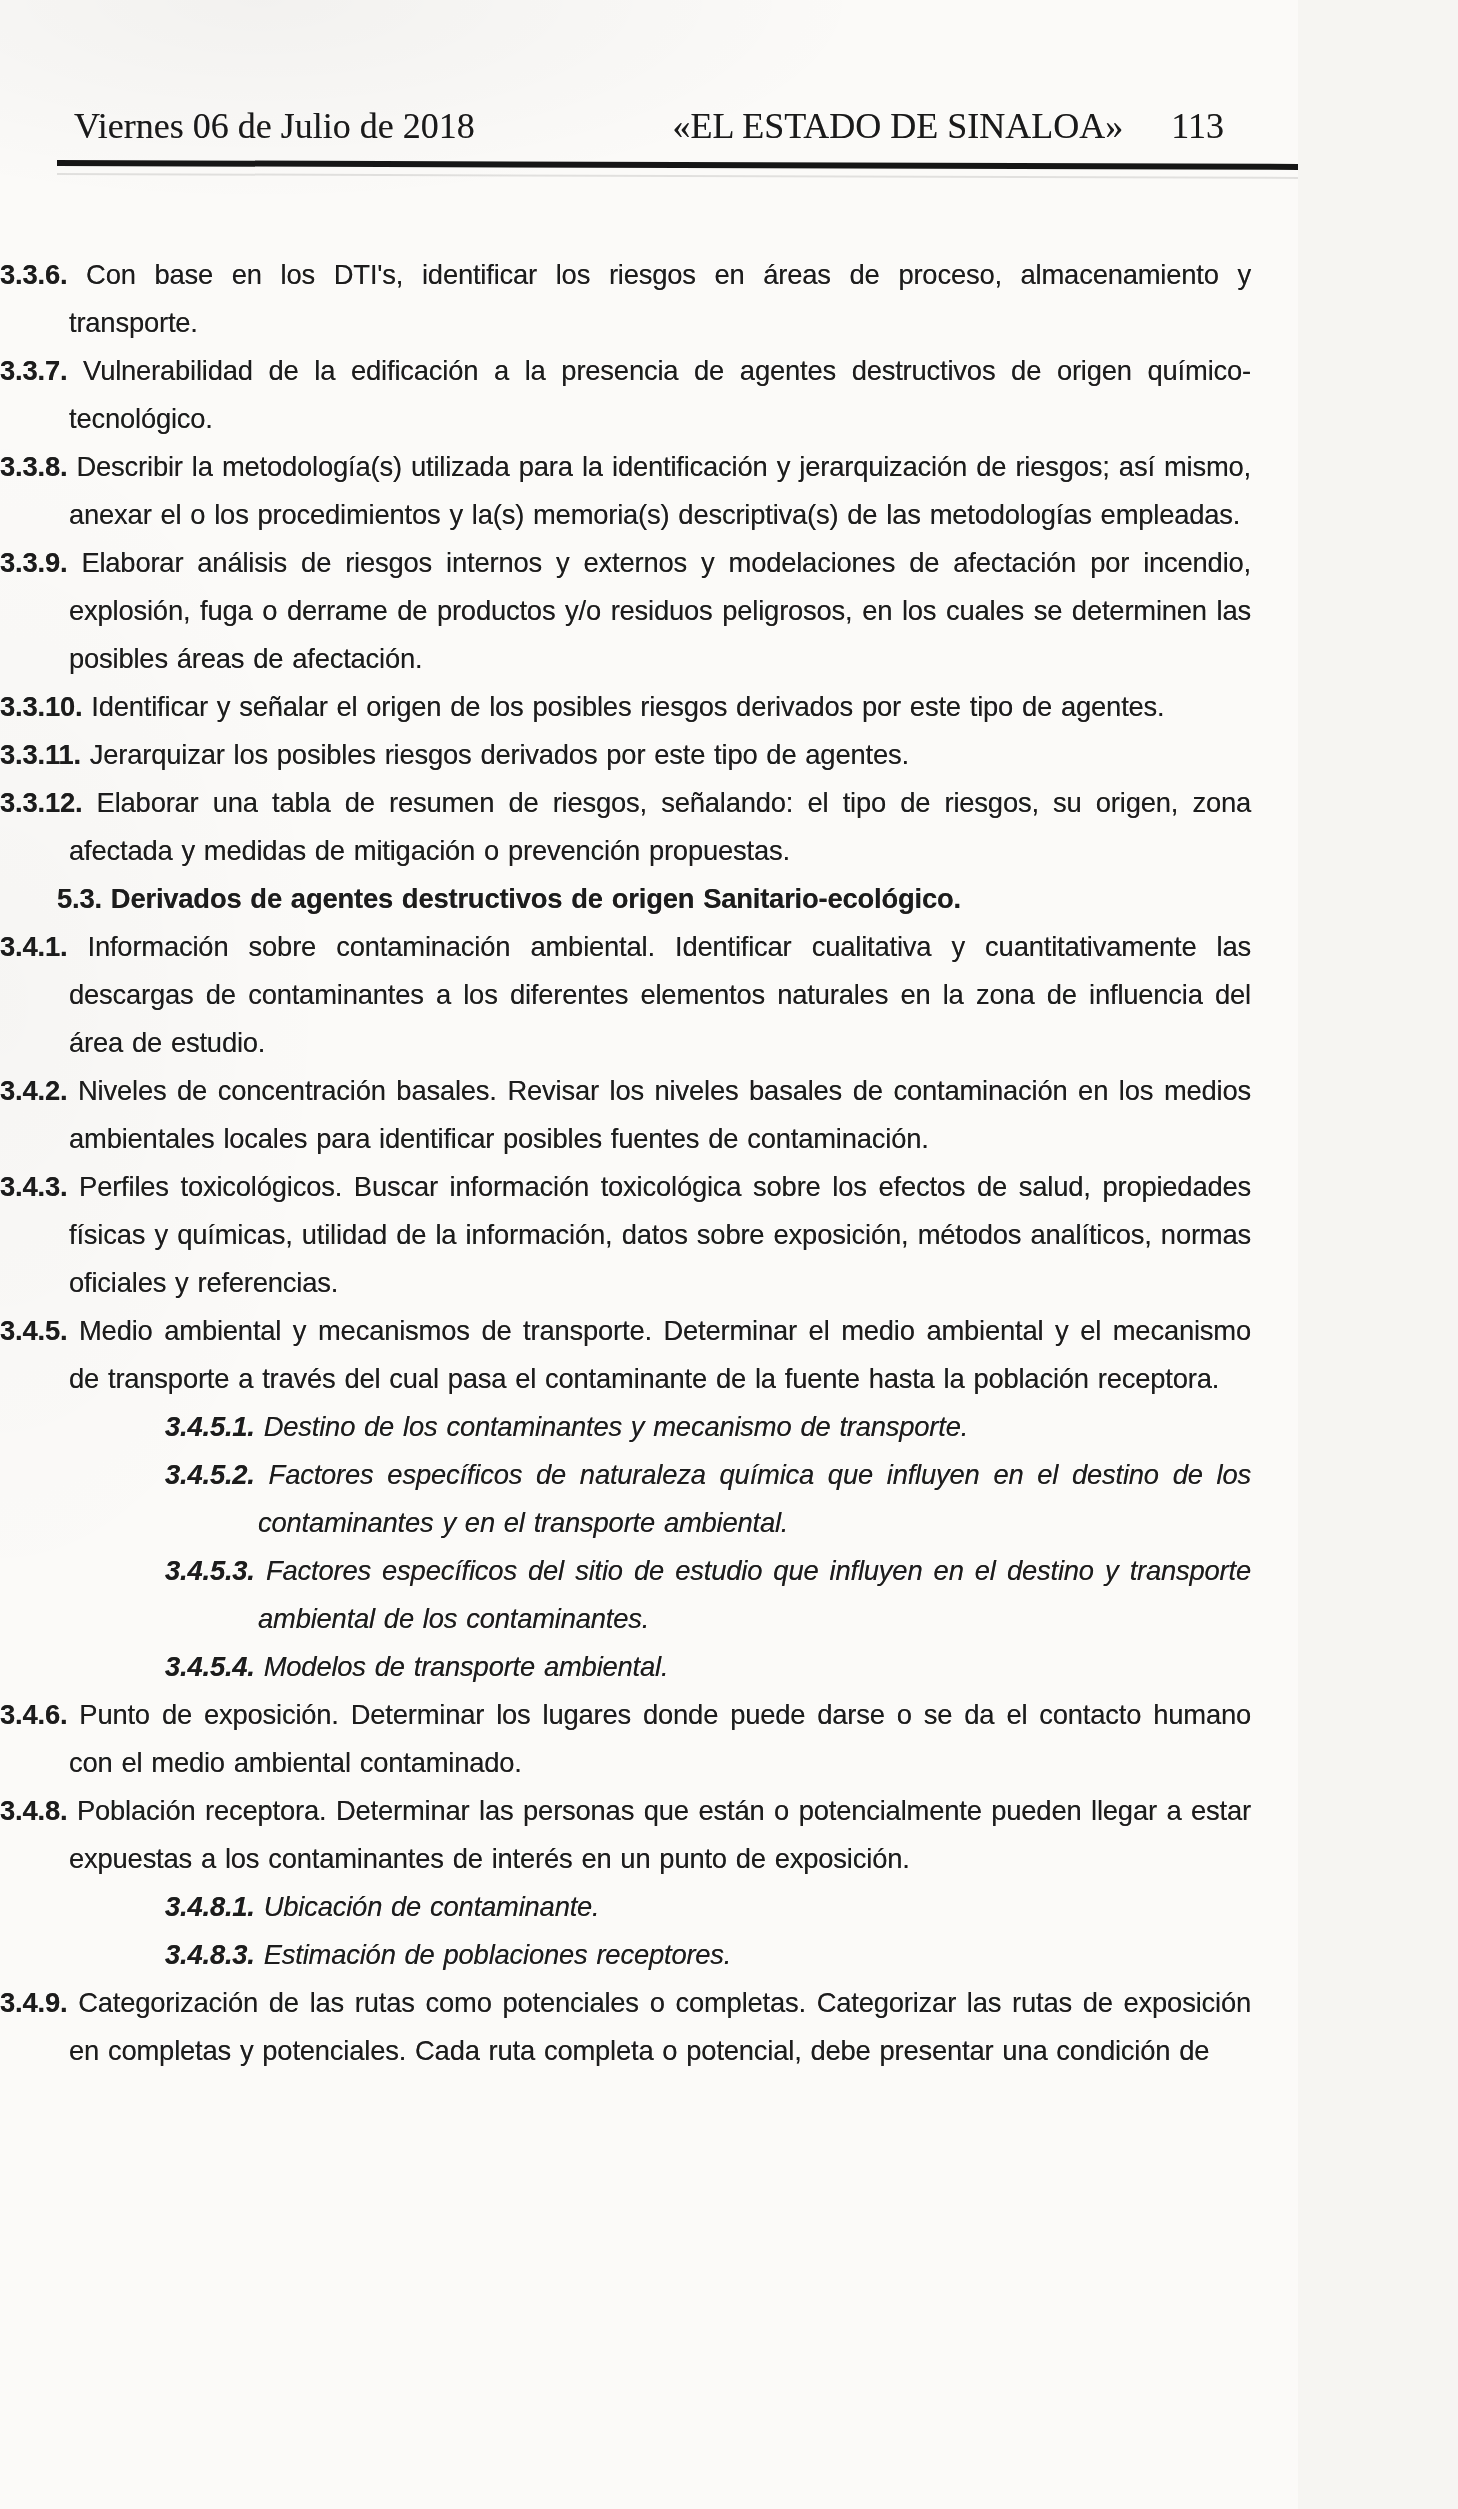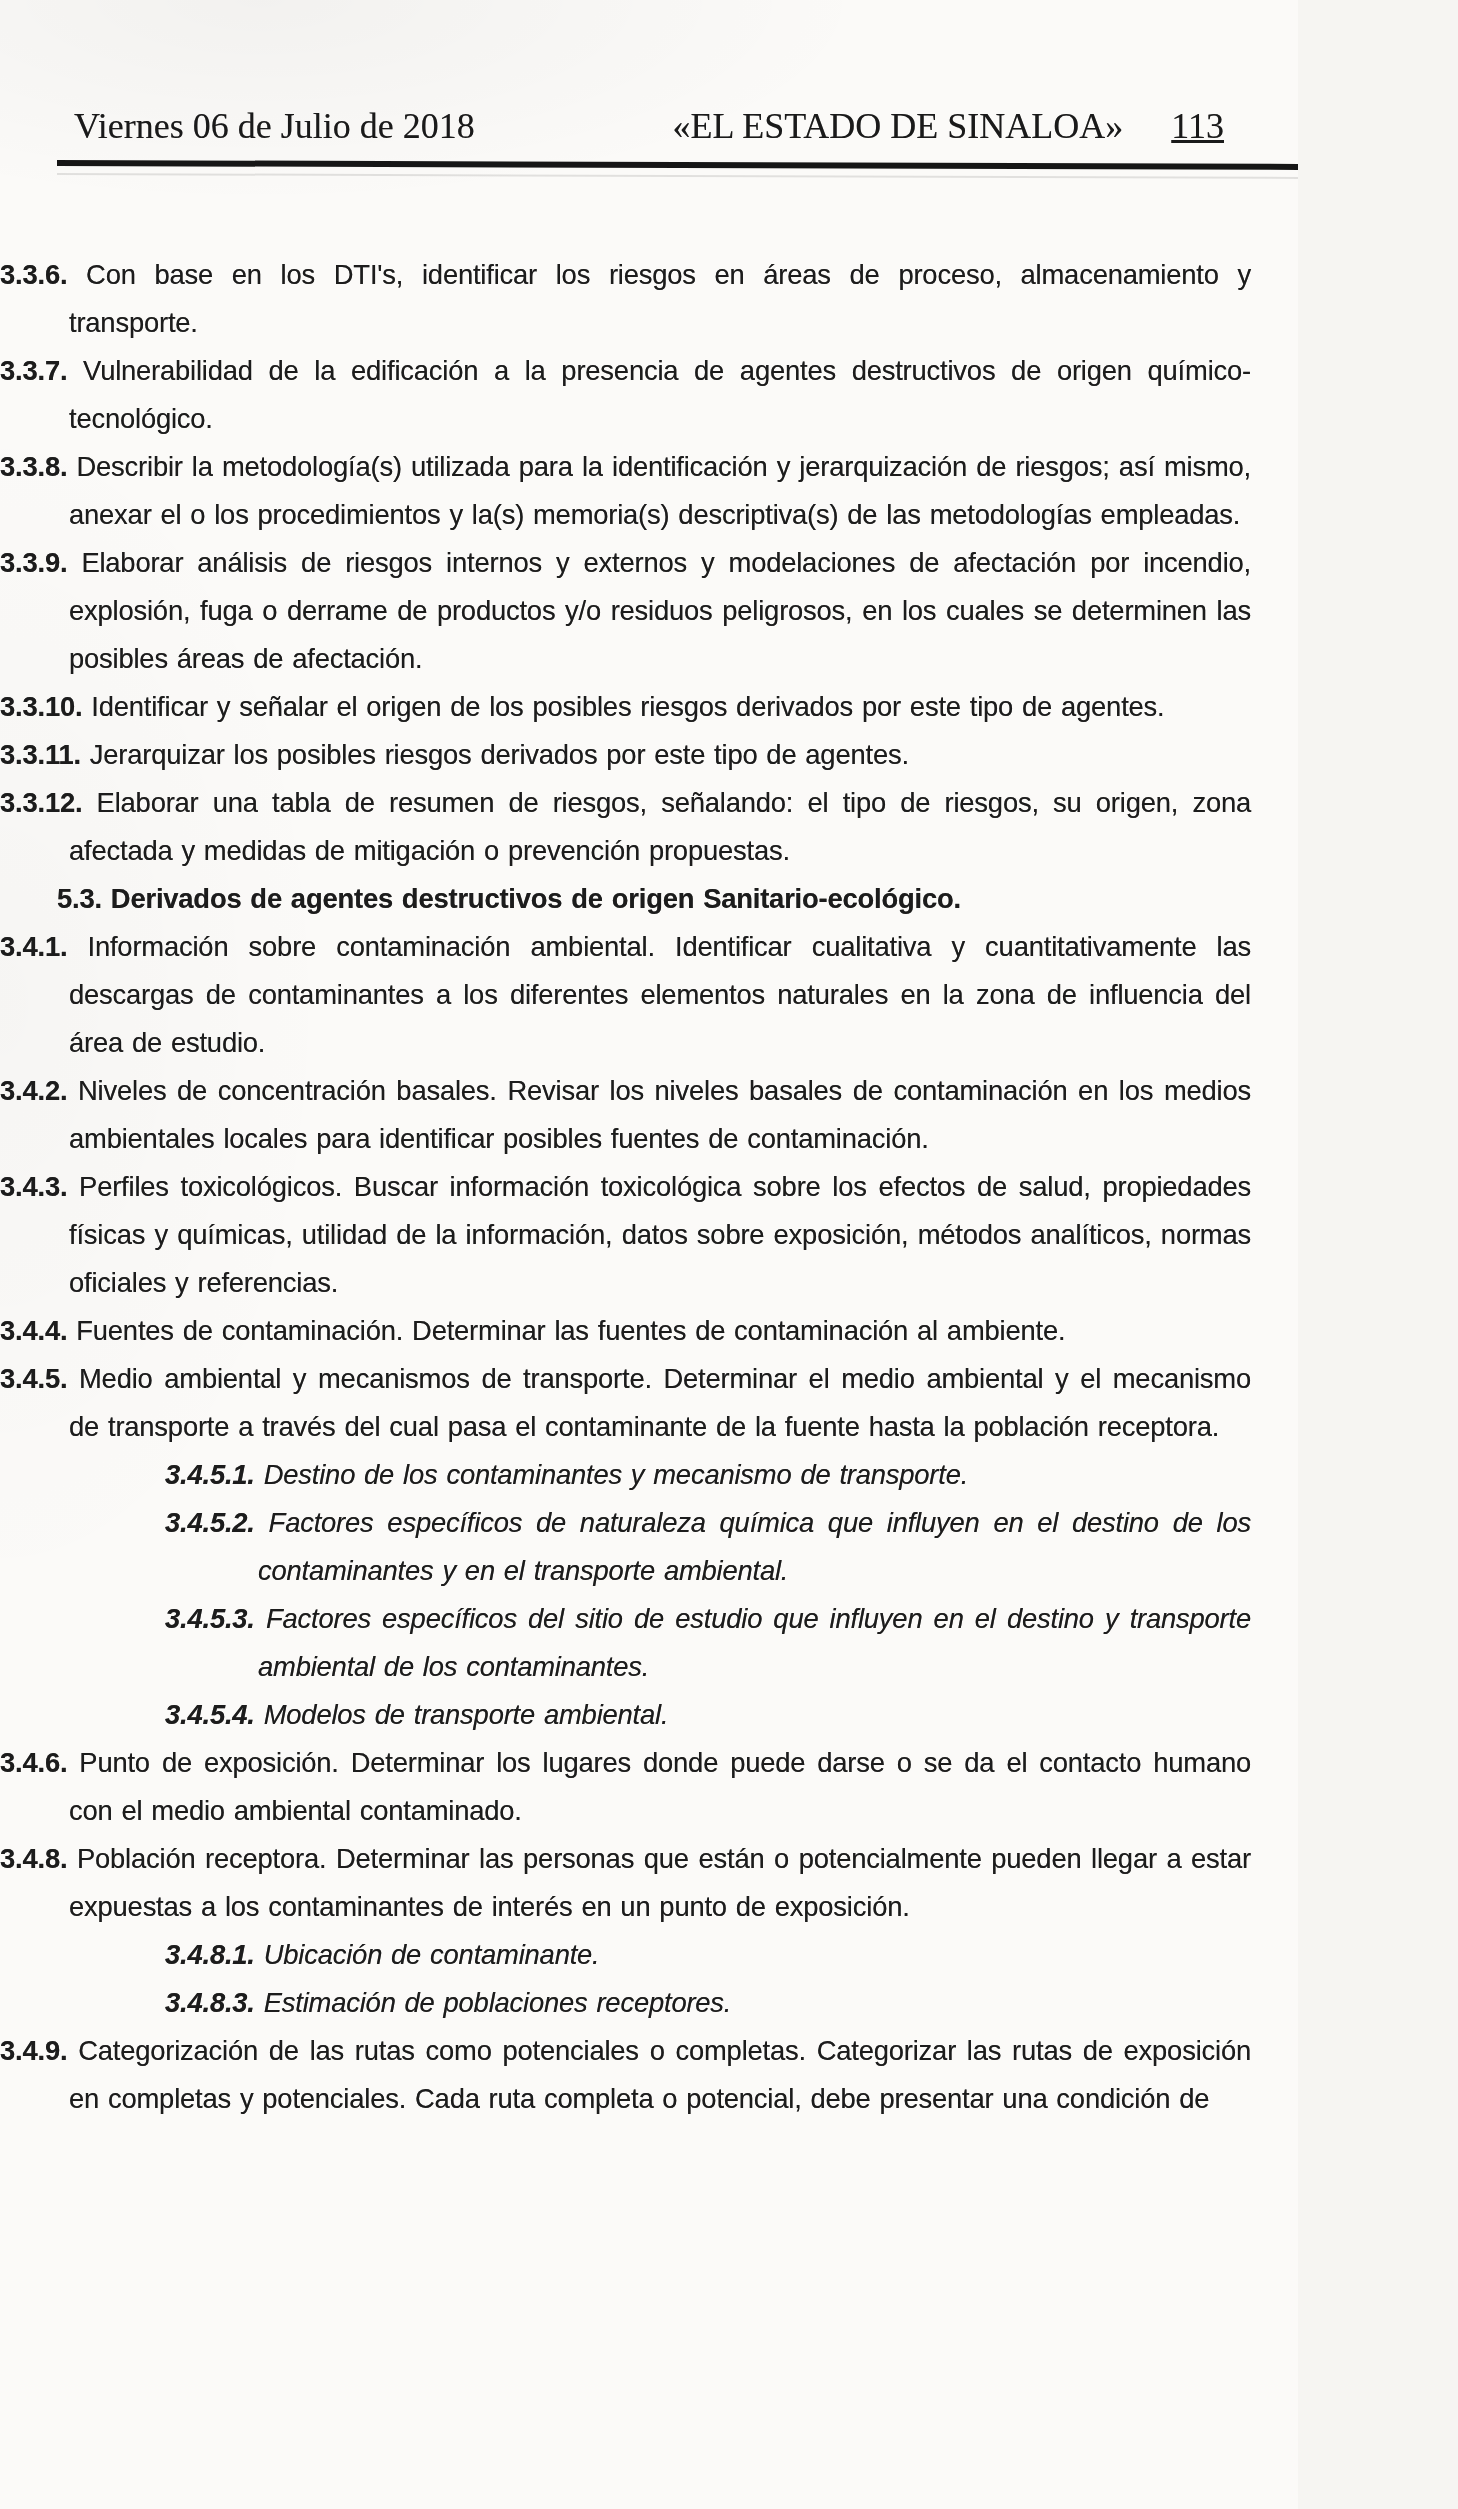--- a/index.html
+++ b/index.html
@@ -29,21 +29,21 @@
     display: flex;
     justify-content: space-between;
     align-items: baseline;
     font-family: "Liberation Serif", "DejaVu Serif", serif;
     font-size: 36px;
     line-height: 41px;
     color: #1a1a1a;
     text-shadow: 0 0 0.5px rgba(0,0,0,0.4);
   }
   .masthead .right-group { white-space: nowrap; }
-  .masthead .page-num { margin-left: 39px; text-decoration: underline; }
+  .masthead .page-num { margin-left: 39px; }
 
   .rule {
     position: absolute;
     top: 160px;
     left: 57px;
     width: 1359px;
     height: 5.9px;
     background: #161616;
     transform: rotate(0.18deg);
     transform-origin: left center;
@@ -117,21 +117,20 @@
       <div class="item lvl1"><span class="num">3.3.7.</span> <span class="txt">Vulnerabilidad de la edificación a la presencia de agentes destructivos de origen químico-tecnológico.</span></div>
       <div class="item lvl1"><span class="num">3.3.8.</span> <span class="txt">Describir la metodología(s) utilizada para la identificación y jerarquización de riesgos; así mismo, anexar el o los procedimientos y la(s) memoria(s) descriptiva(s) de las metodologías empleadas.</span></div>
       <div class="item lvl1"><span class="num">3.3.9.</span> <span class="txt">Elaborar análisis de riesgos internos y externos y modelaciones de afectación por incendio, explosión, fuga o derrame de productos y/o residuos peligrosos, en los cuales se determinen las posibles áreas de afectación.</span></div>
       <div class="item lvl1"><span class="num">3.3.10.</span> <span class="txt">Identificar y señalar el origen de los posibles riesgos derivados por este tipo de agentes.</span></div>
       <div class="item lvl1"><span class="num">3.3.11.</span> <span class="txt">Jerarquizar los posibles riesgos derivados por este tipo de agentes.</span></div>
       <div class="item lvl1"><span class="num">3.3.12.</span> <span class="txt">Elaborar una tabla de resumen de riesgos, señalando: el tipo de riesgos, su origen, zona afectada y medidas de mitigación o prevención propuestas.</span></div>
       <div class="item lvl0"><span class="num">5.3.</span> <span class="txt">Derivados de agentes destructivos de origen Sanitario-ecológico.</span></div>
       <div class="item lvl1"><span class="num">3.4.1.</span> <span class="txt">Información sobre contaminación ambiental. Identificar cualitativa y cuantitativamente las descargas de contaminantes a los diferentes elementos naturales en la zona de influencia del área de estudio.</span></div>
       <div class="item lvl1"><span class="num">3.4.2.</span> <span class="txt">Niveles de concentración basales. Revisar los niveles basales de contaminación en los medios ambientales locales para identificar posibles fuentes de contaminación.</span></div>
       <div class="item lvl1"><span class="num">3.4.3.</span> <span class="txt">Perfiles toxicológicos. Buscar información toxicológica sobre los efectos de salud, propiedades físicas y químicas, utilidad de la información, datos sobre exposición, métodos analíticos, normas oficiales y referencias.</span></div>
-      <div class="item lvl1"><span class="num">3.4.4.</span> <span class="txt">Fuentes de contaminación. Determinar las fuentes de contaminación al ambiente.</span></div>
       <div class="item lvl1"><span class="num">3.4.5.</span> <span class="txt">Medio ambiental y mecanismos de transporte. Determinar el medio ambiental y el mecanismo de transporte a través del cual pasa el contaminante de la fuente hasta la población receptora.</span></div>
       <div class="item lvl2"><span class="num">3.4.5.1.</span> <span class="txt">Destino de los contaminantes y mecanismo de transporte.</span></div>
       <div class="item lvl2"><span class="num">3.4.5.2.</span> <span class="txt">Factores específicos de naturaleza química que influyen en el destino de los contaminantes y en el transporte ambiental.</span></div>
       <div class="item lvl2"><span class="num">3.4.5.3.</span> <span class="txt">Factores específicos del sitio de estudio que influyen en el destino y transporte ambiental de los contaminantes.</span></div>
       <div class="item lvl2"><span class="num">3.4.5.4.</span> <span class="txt">Modelos de transporte ambiental.</span></div>
       <div class="item lvl1"><span class="num">3.4.6.</span> <span class="txt">Punto de exposición. Determinar los lugares donde puede darse o se da el contacto humano con el medio ambiental contaminado.</span></div>
       <div class="item lvl1"><span class="num">3.4.8.</span> <span class="txt">Población receptora. Determinar las personas que están o potencialmente pueden llegar a estar expuestas a los contaminantes de interés en un punto de exposición.</span></div>
       <div class="item lvl2"><span class="num">3.4.8.1.</span> <span class="txt">Ubicación de contaminante.</span></div>
       <div class="item lvl2"><span class="num">3.4.8.3.</span> <span class="txt">Estimación de poblaciones receptores.</span></div>
       <div class="item lvl1"><span class="num">3.4.9.</span> <span class="txt">Categorización de las rutas como potenciales o completas. Categorizar las rutas de exposición en completas y potenciales. Cada ruta completa o  potencial, debe presentar una condición de</span></div>

